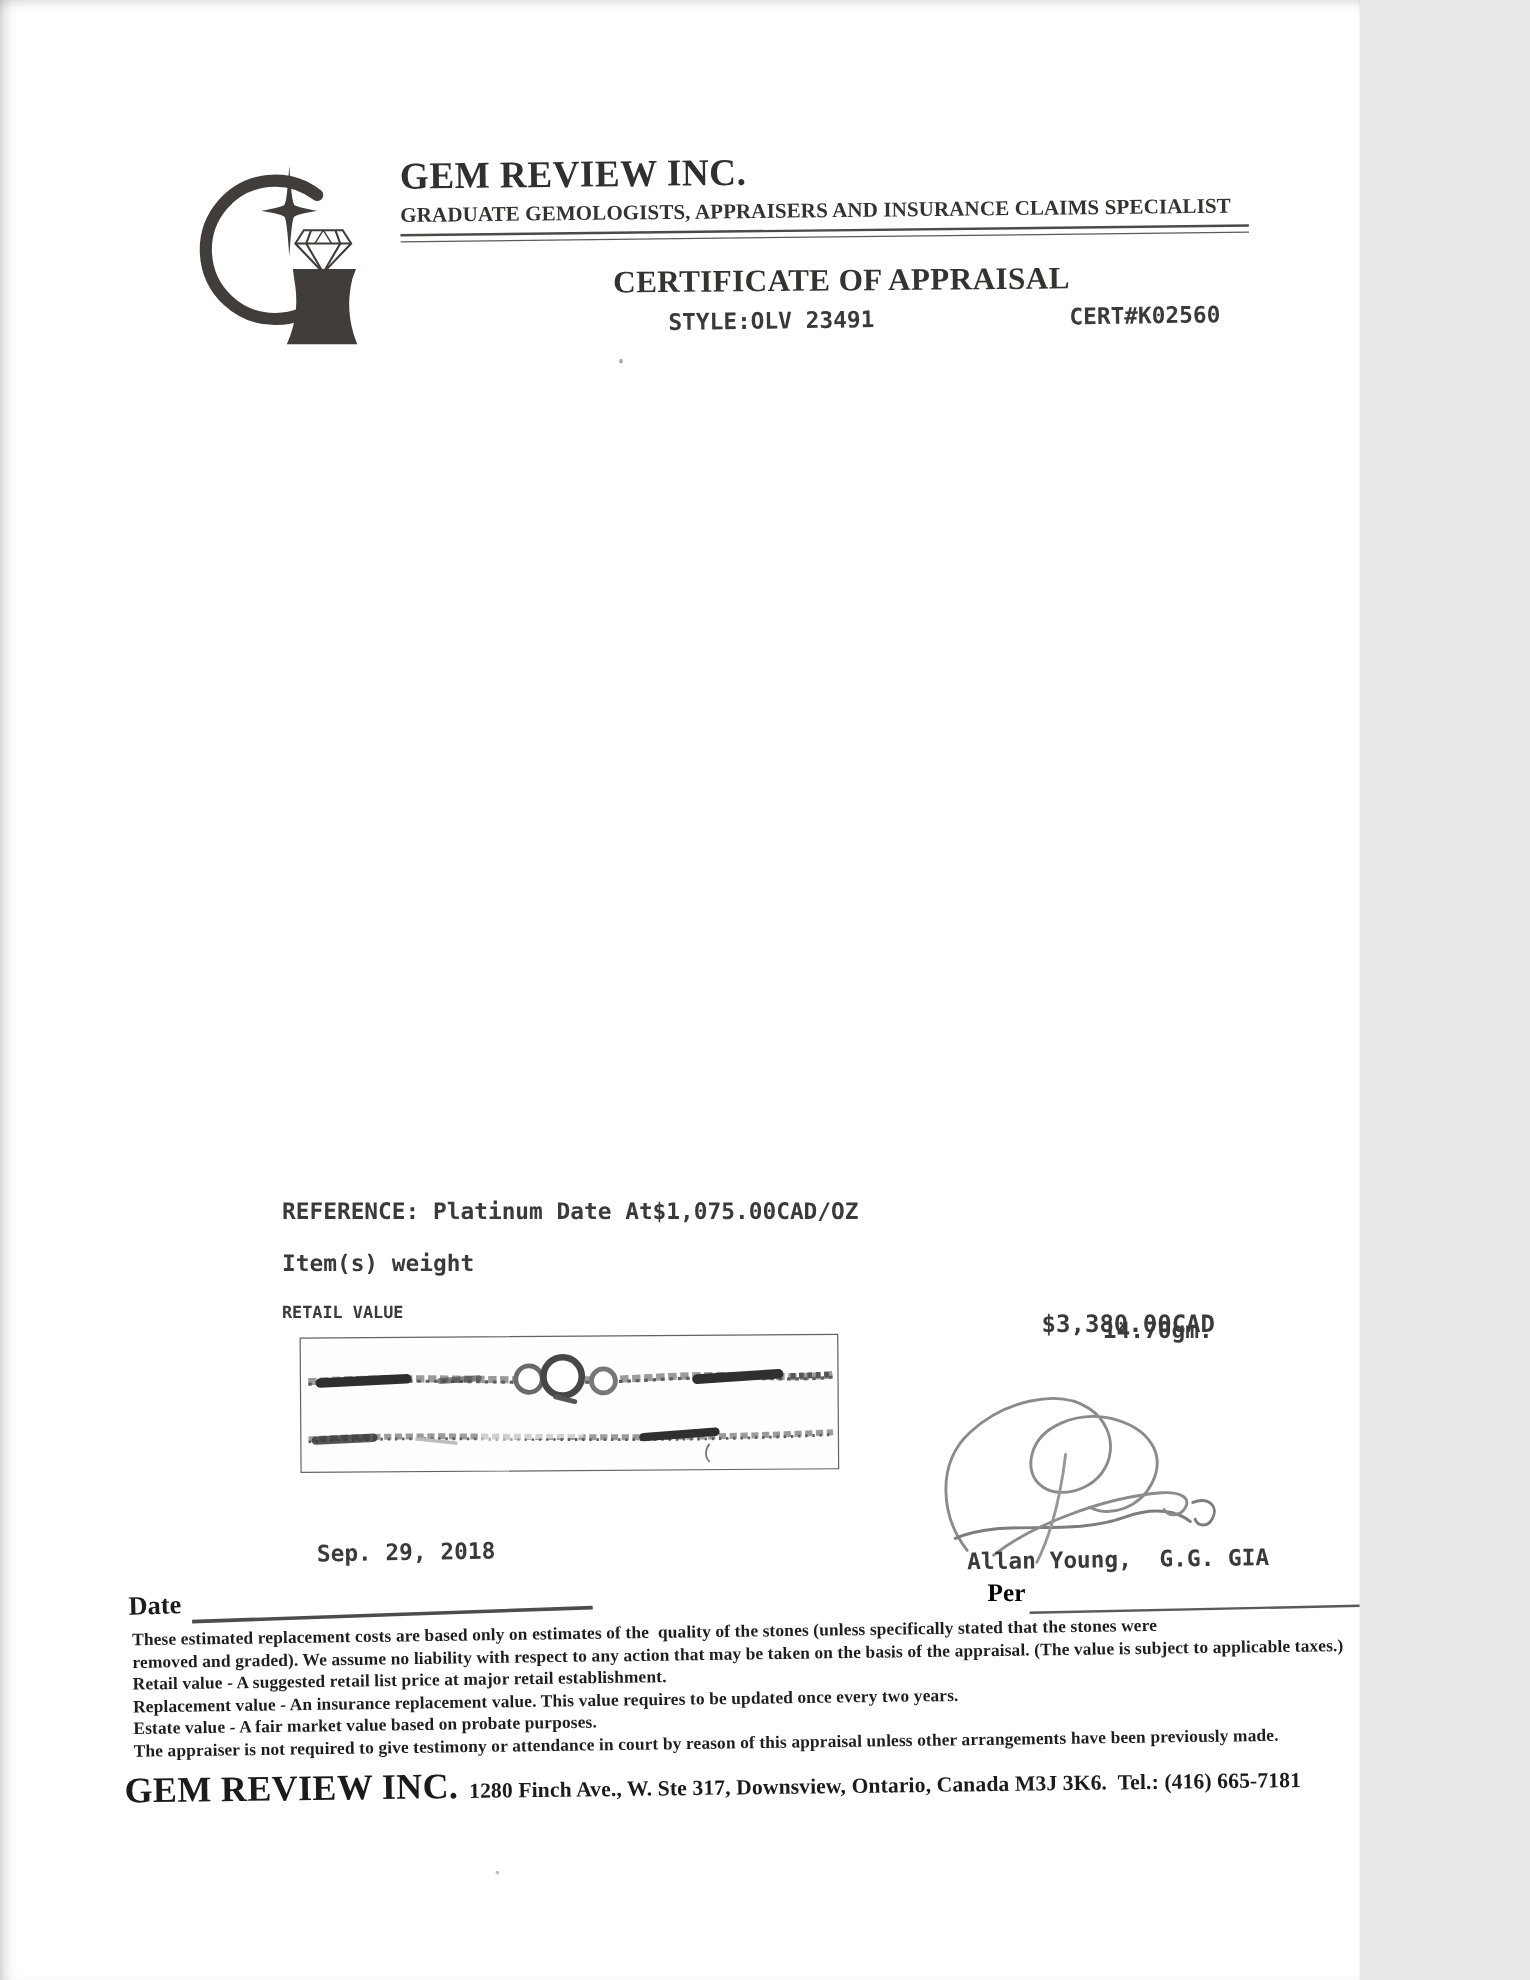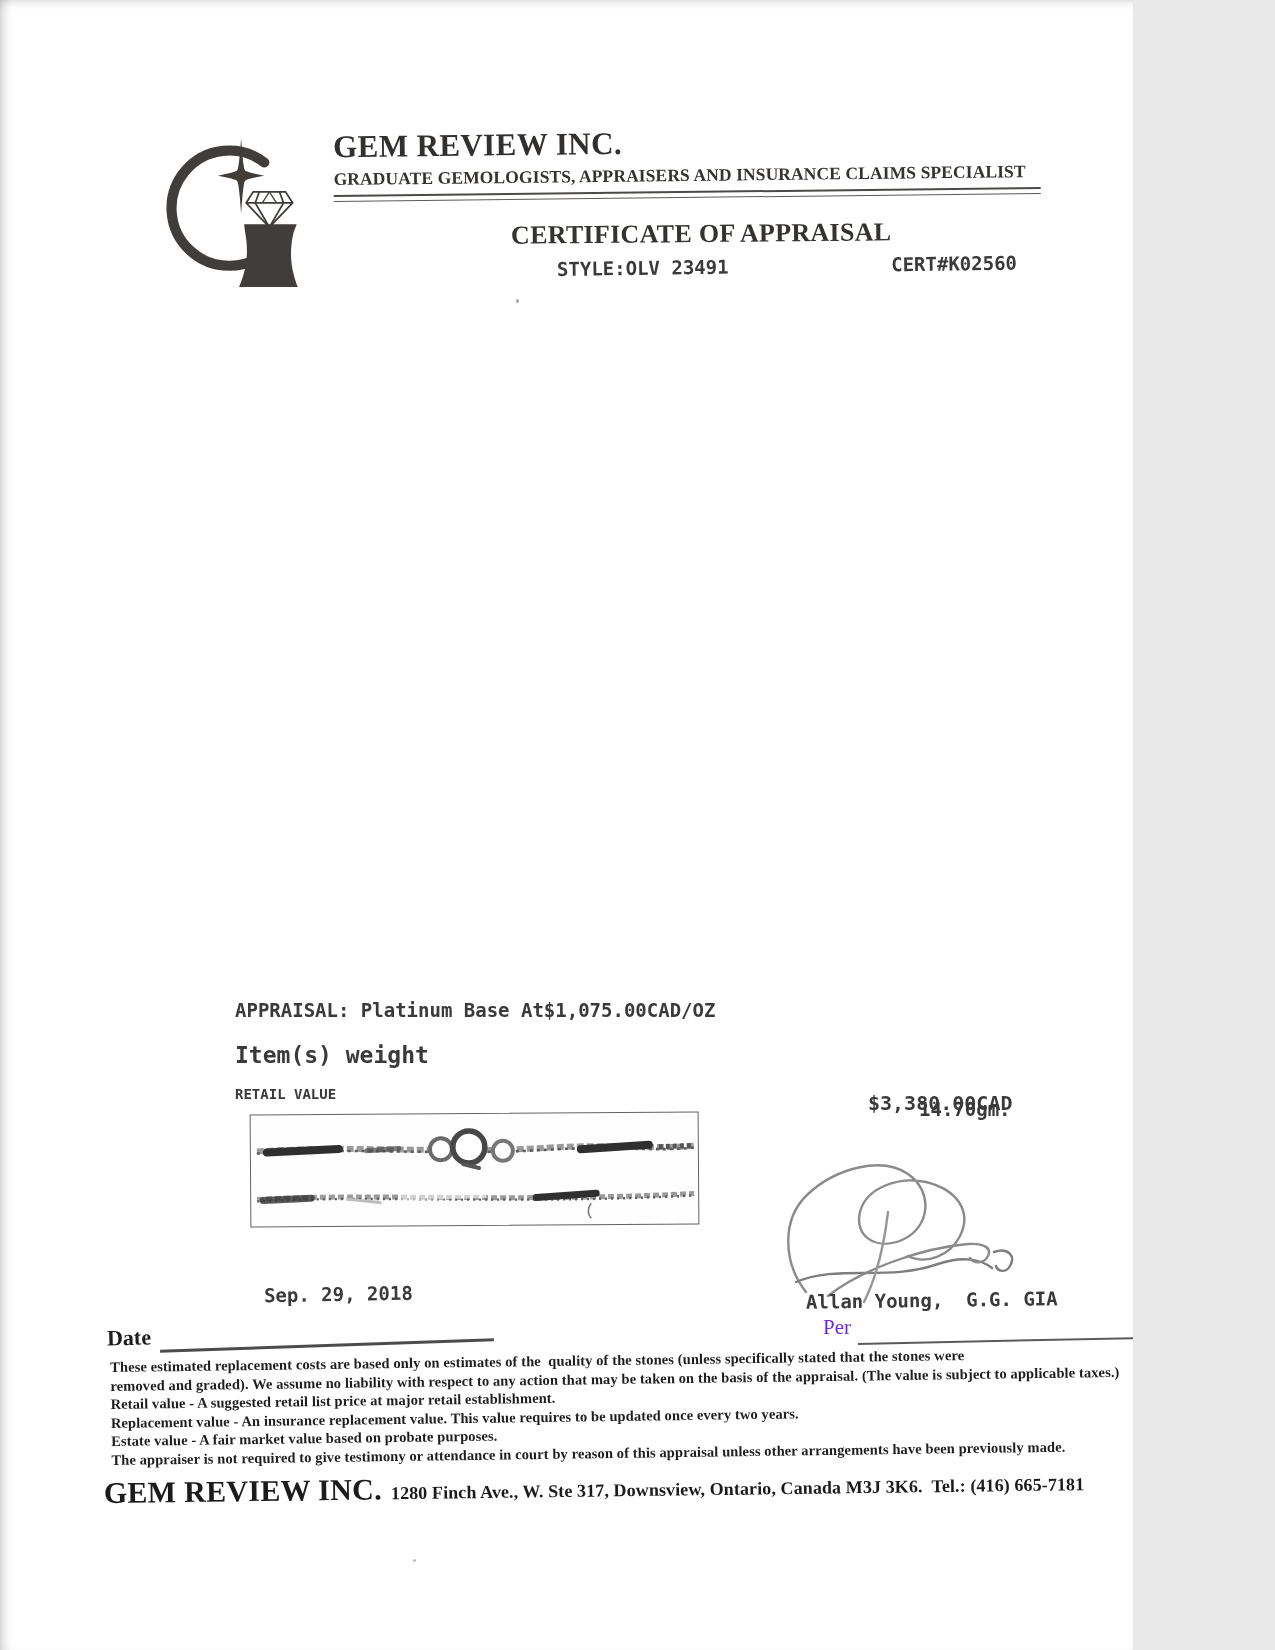--- a/index.html
+++ b/index.html
@@ -60,39 +60,39 @@
     transform:rotate(-0.8deg);
     transform-origin:left center;
   }
 
   
   .description {
     left:235px; top:570px;
     font-size:19px; line-height:23.5px;
   }
   .reference   { left:235px; top:999px;  font-size:19px; }
-  .weight-label{ left:235px; top:1042px; font-size:23px; }
+  .weight-label{ left:235px; top:1042px; font-size:19px; }
   .weight-value{ left:919px; top:1098px; font-size:19px; }
   .retail-label{ left:235px; top:1086px; font-size:14px; }
   .retail-value{ left:868px; top:1091px; font-size:20px; }
 
   .photo-box {
     left:250px; top:1113px; width:447px; height:111px;
     border:1.5px solid #636363;
     background:#fefefe;
     transform:rotate(-0.4deg);
   }
 
   
   .signature   { left:766px; top:1152px; width:280px; height:155px; }
   .date-value  { left:264px; top:1283px; font-size:19px; transform:rotate(-1deg); }
   .appraiser   { left:806px; top:1289px; font-size:19px; transform:rotate(-0.8deg); }
   .per-label   {
     left:823px; top:1315px;
-    font-size:21px; font-weight:normal; color:#6d28d9;
+    font-size:21px; font-weight:bold; color:#000000;
   }
   .per-line {
     left:858px; top:1340px; width:280px; height:2px;
     background:#5a5a5a;
     transform:rotate(-1.2deg);
   }
   .date-label  {
     left:107px; top:1325px;
     font-size:22px; font-weight:bold; color:#1d1d1d;
     transform:rotate(-1.5deg);
@@ -156,21 +156,21 @@
   <div class="abs style-row">
     <span class="mono">STYLE:OLV 23491</span>
     <span class="mono">CERT#K02560</span>
   </div>
 
   <div class="abs speck speck-1"></div>
 
   <div class="abs description mono">
   </div>
 
-  <div class="abs reference mono">APPRAISAL: Platinum Base At$1,075.00CAD/OZ</div>
+  <div class="abs reference mono">REFERENCE: Platinum Date At$1,075.00CAD/OZ</div>
   <div class="abs weight-label mono">Item(s) weight</div>
   <div class="abs weight-value mono">14.70gm.</div>
   <div class="abs retail-label mono">RETAIL VALUE</div>
   <div class="abs retail-value mono">$3,380.00CAD</div>
 
   <div class="abs photo-box">
     <svg width="447" height="111" viewBox="0 0 447 111" aria-hidden="true">
 
       <g>
         <path d="M 6,36 C 100,30 200,40 300,34 C 360,31 410,37 443,33" fill="none" stroke="#9b9b9b" stroke-width="6" stroke-dasharray="7 3"></path>

